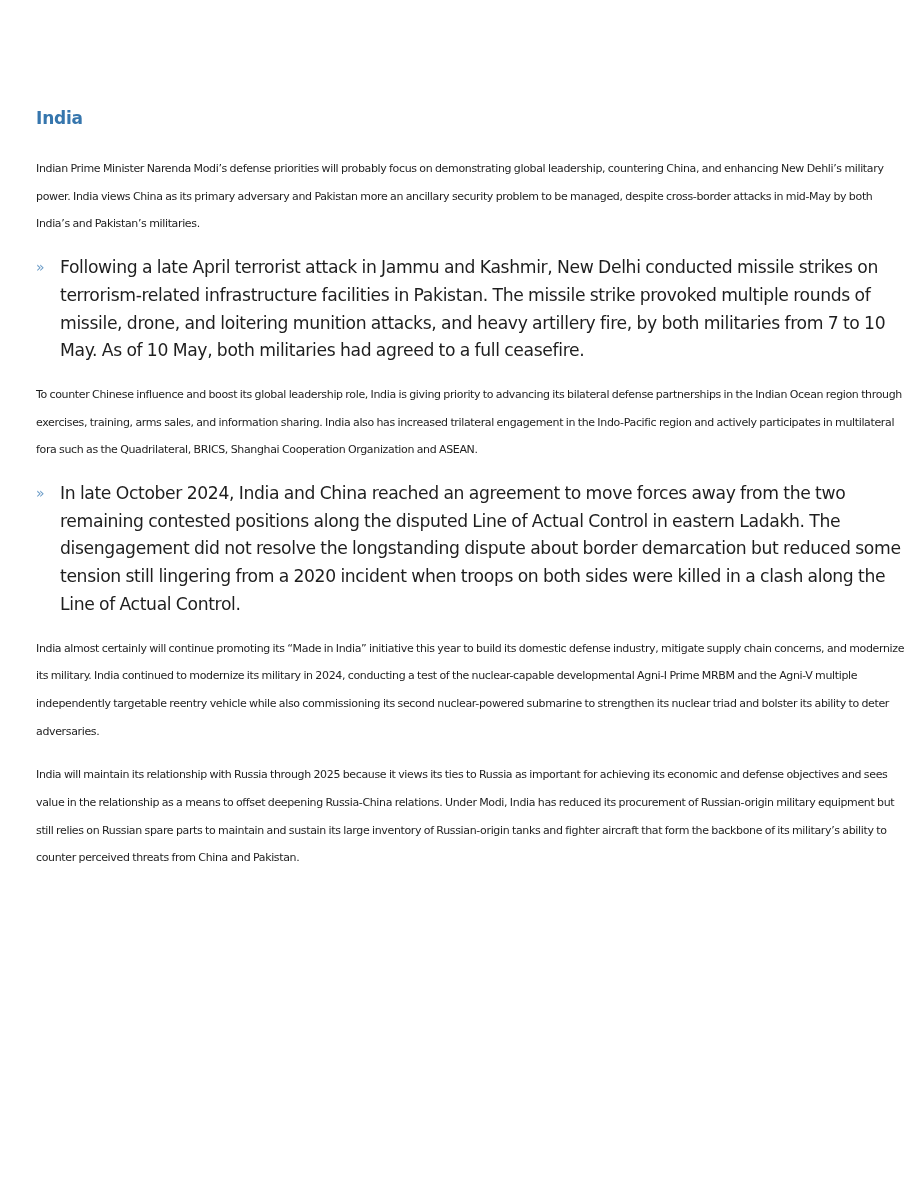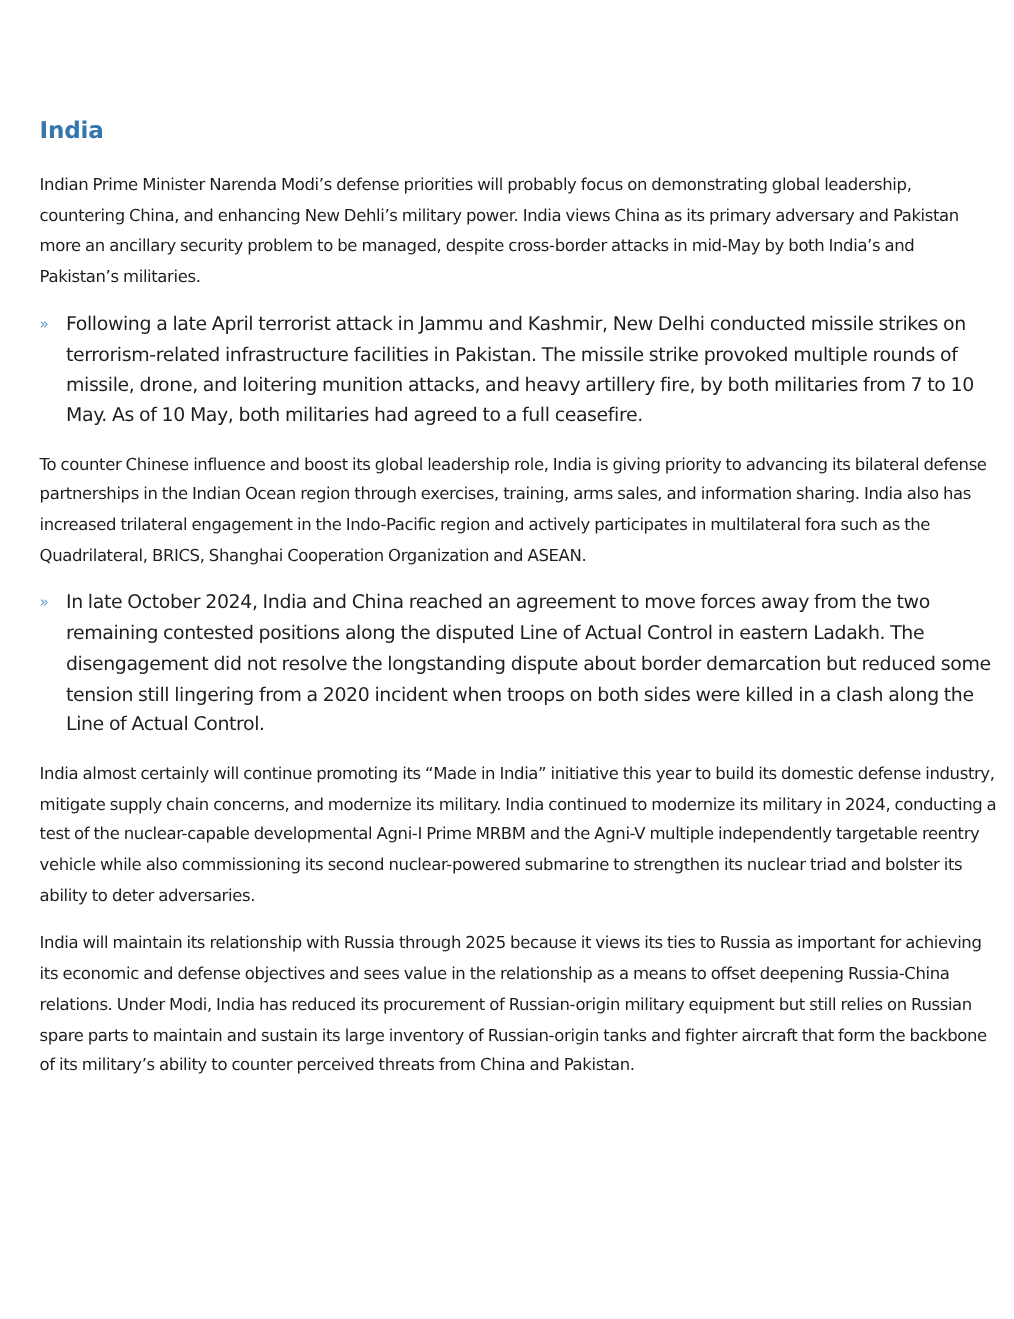--- a/index.html
+++ b/index.html
@@ -17,28 +17,28 @@
     }
     .page {
       position: absolute;
       left: 36px;
       top: 103px;
       width: 870px;
     }
     .heading {
       font-family: "DejaVu Sans", sans-serif;
       font-weight: bold;
-      font-size: 21px;
+      font-size: 17px;
       color: #3676ad;
       margin: 0 0 22px 0;
       line-height: 30px;
       letter-spacing: -0.2px;
     }
     .para {
-      font-size: 15px;
+      font-size: 11px;
       line-height: 27.7px;
       margin: 0 0 16px 0;
       letter-spacing: -0.35px;
       word-spacing: -0.5px;
     }
     .bullet {
       position: relative;
       padding-left: 24px;
       font-size: 17.2px;
       line-height: 27.7px;

